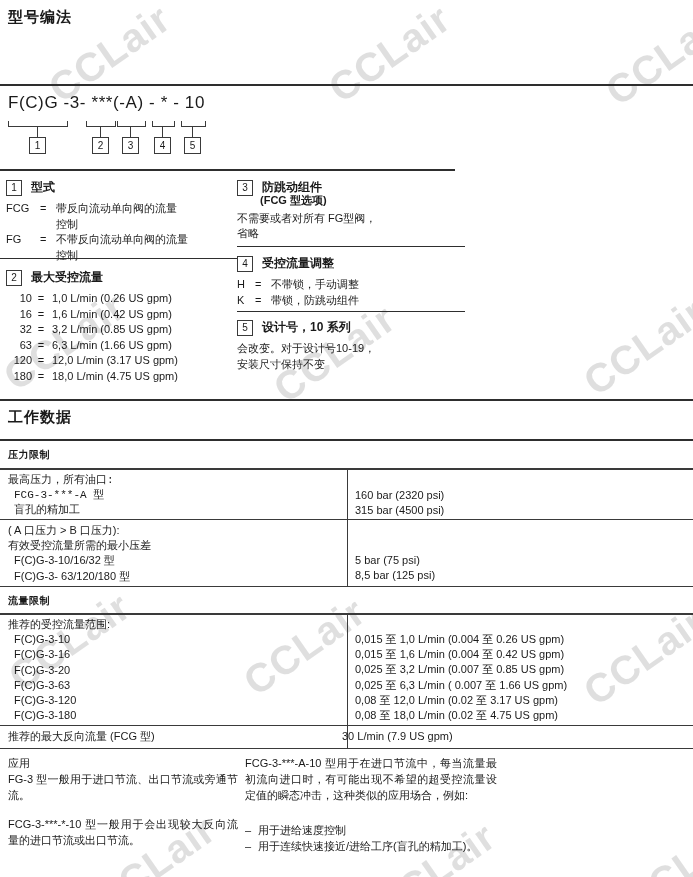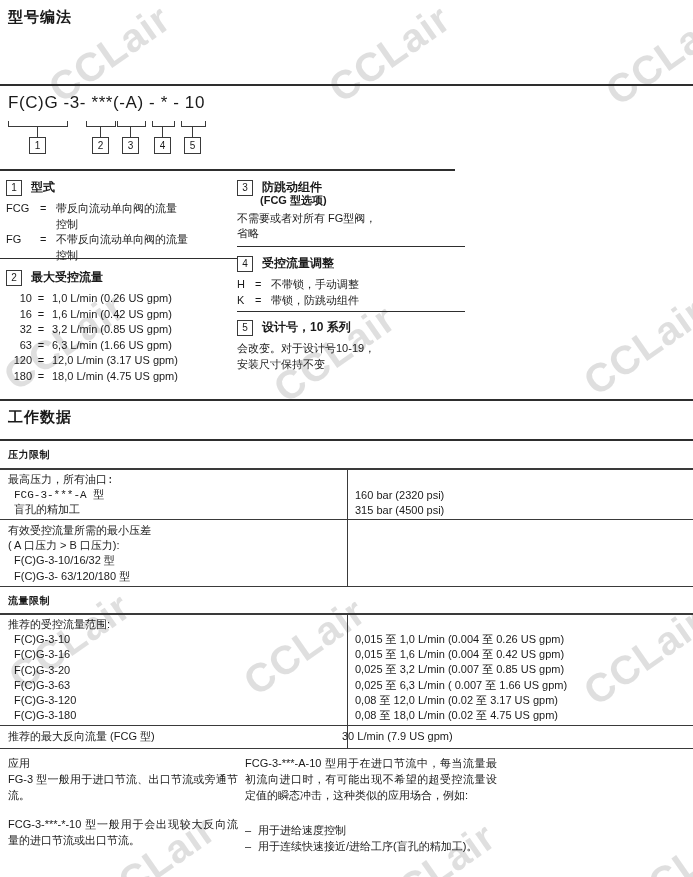--- a/index.html
+++ b/index.html
@@ -235,24 +235,28 @@
       <div>最高压力，所有油口:</div>
       <div class="ind">FCG-3-***-A 型</div>
       <div class="ind">盲孔的精加工</div>
     </div>
     <div class="cellblock" style="left:355px;top:488px;width:330px;">
       <div>160 bar (2320 psi)</div>
       <div>315 bar (4500 psi)</div>
     </div>
 
     <div class="cellblock" style="left:8px;top:523px;width:330px;">
+      <div>( A 口压力 &gt; B 口压力):</div>
       <div>有效受控流量所需的最小压差</div>
-      <div>( A 口压力 &gt; B 口压力):</div>
       <div class="ind">F(C)G-3-10/16/32 型</div>
       <div class="ind">F(C)G-3- 63/120/180 型</div>
+    </div>
+    <div class="cellblock" style="left:355px;top:553px;width:330px;">
+      <div>5 bar (75 psi)</div>
+      <div>8,5 bar (125 psi)</div>
     </div>
 
     <div class="subhead" style="left:8px;top:594px;">流量限制</div>
 
     <div class="tline" style="left:0;top:613px;width:693px;height:1.5px;"></div>
     <div class="tline" style="left:0;top:725px;width:693px;height:1.2px;"></div>
     <div class="tline" style="left:0;top:748px;width:693px;height:1.2px;"></div>
     <div class="tline" style="left:347px;top:613px;width:1.2px;height:135px;"></div>
 
     <div class="cellblock" style="left:8px;top:617px;width:330px;">

